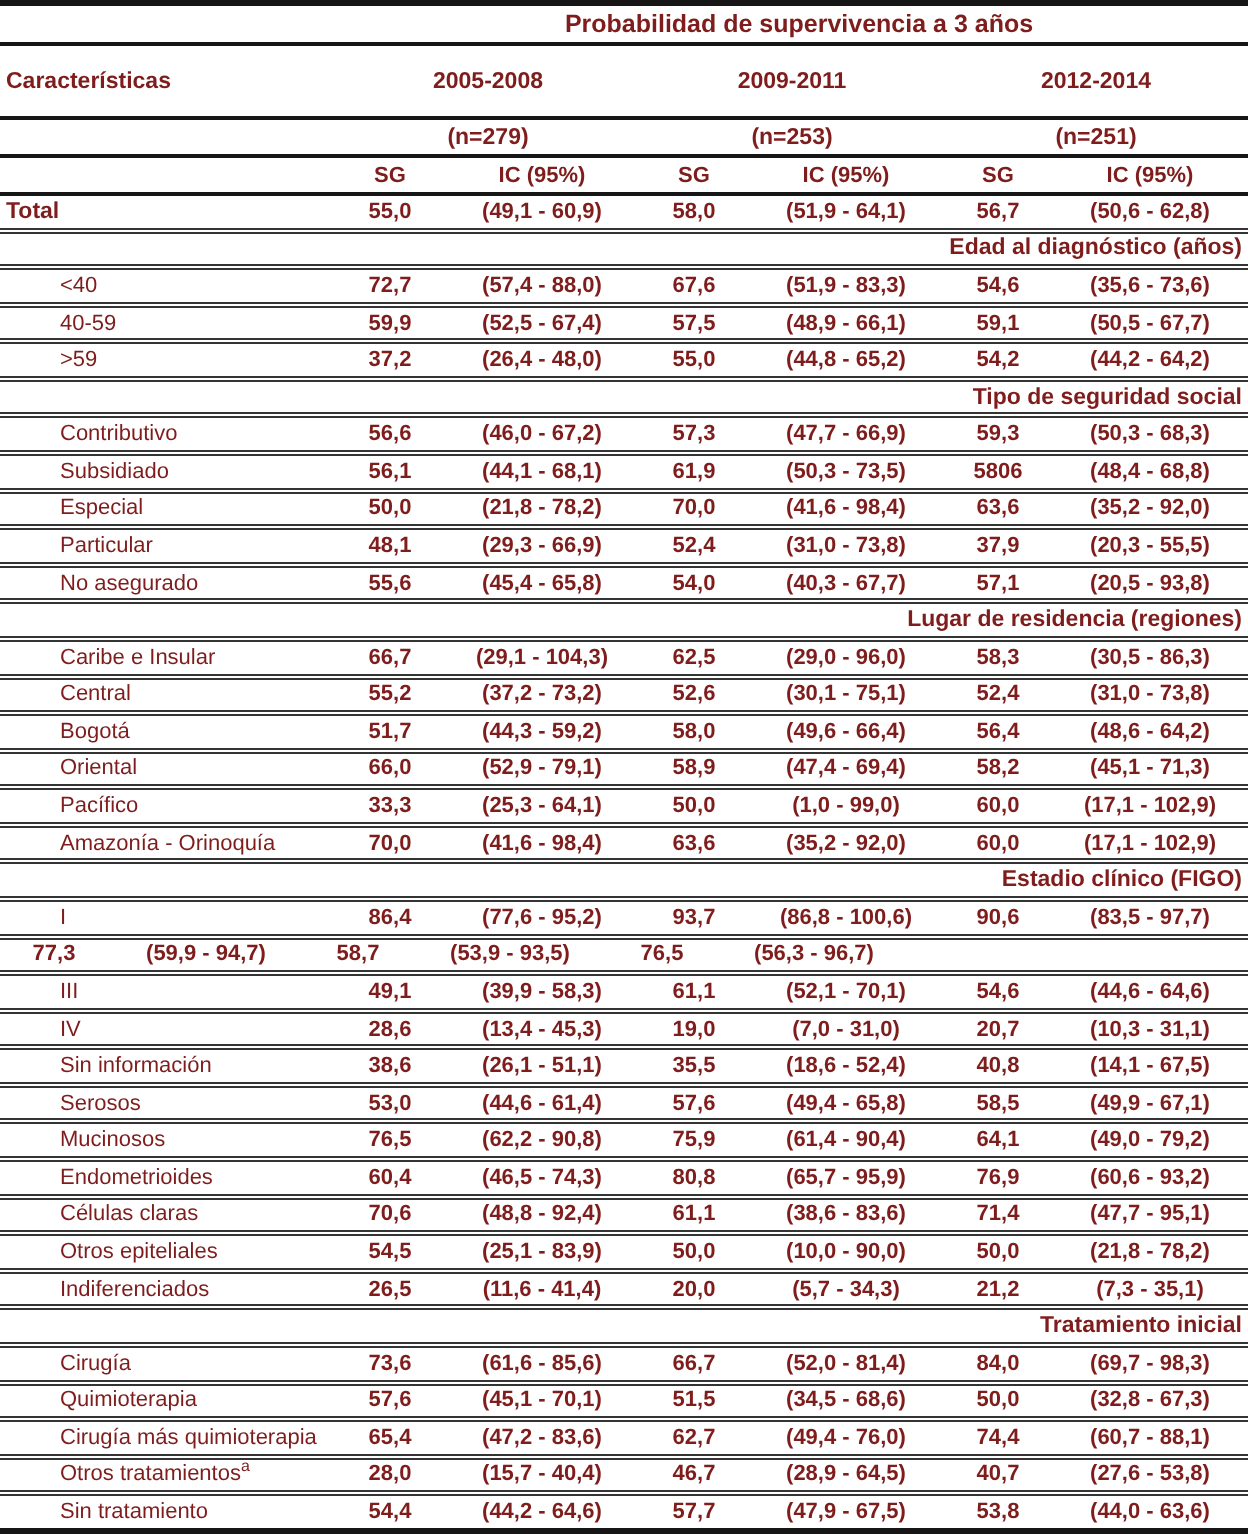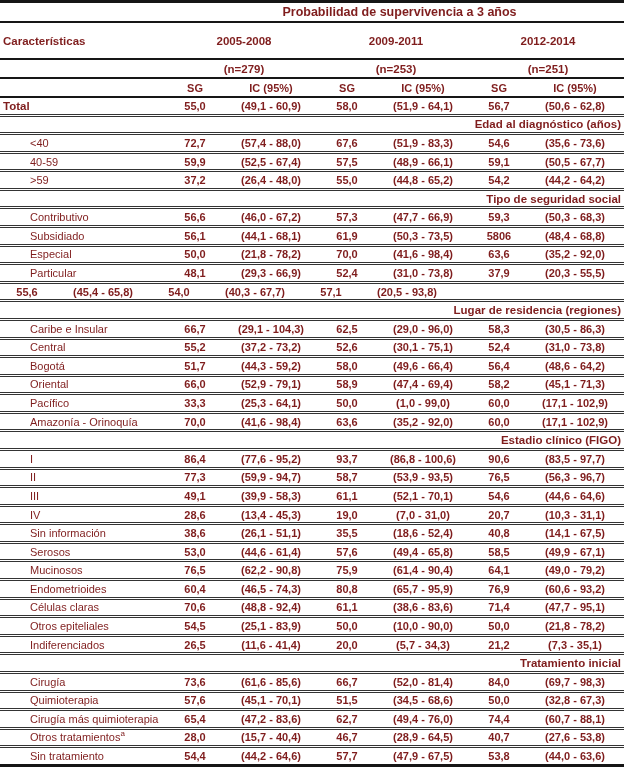--- a/index.html
+++ b/index.html
@@ -142,20 +142,21 @@
       <div class="row body-row">
         <div class="cell lbl data-label">Particular</div>
         <div class="cell val sg">48,1</div>
         <div class="cell val ic">(29,3 - 66,9)</div>
         <div class="cell val sg">52,4</div>
         <div class="cell val ic">(31,0 - 73,8)</div>
         <div class="cell val sg">37,9</div>
         <div class="cell val ic">(20,3 - 55,5)</div>
       </div>
       <div class="row body-row">
+        <div class="cell lbl data-label">No asegurado</div>
         <div class="cell val sg">55,6</div>
         <div class="cell val ic">(45,4 - 65,8)</div>
         <div class="cell val sg">54,0</div>
         <div class="cell val ic">(40,3 - 67,7)</div>
         <div class="cell val sg">57,1</div>
         <div class="cell val ic">(20,5 - 93,8)</div>
       </div>
       <div class="row body-row">
         <div class="cell section-label">Lugar de residencia (regiones)</div>
       </div>
@@ -219,21 +220,20 @@
       <div class="row body-row">
         <div class="cell lbl data-label">I</div>
         <div class="cell val sg">86,4</div>
         <div class="cell val ic">(77,6 - 95,2)</div>
         <div class="cell val sg">93,7</div>
         <div class="cell val ic">(86,8 - 100,6)</div>
         <div class="cell val sg">90,6</div>
         <div class="cell val ic">(83,5 - 97,7)</div>
       </div>
       <div class="row body-row">
-        <div class="cell lbl data-label">II</div>
         <div class="cell val sg">77,3</div>
         <div class="cell val ic">(59,9 - 94,7)</div>
         <div class="cell val sg">58,7</div>
         <div class="cell val ic">(53,9 - 93,5)</div>
         <div class="cell val sg">76,5</div>
         <div class="cell val ic">(56,3 - 96,7)</div>
       </div>
       <div class="row body-row">
         <div class="cell lbl data-label">III</div>
         <div class="cell val sg">49,1</div>

